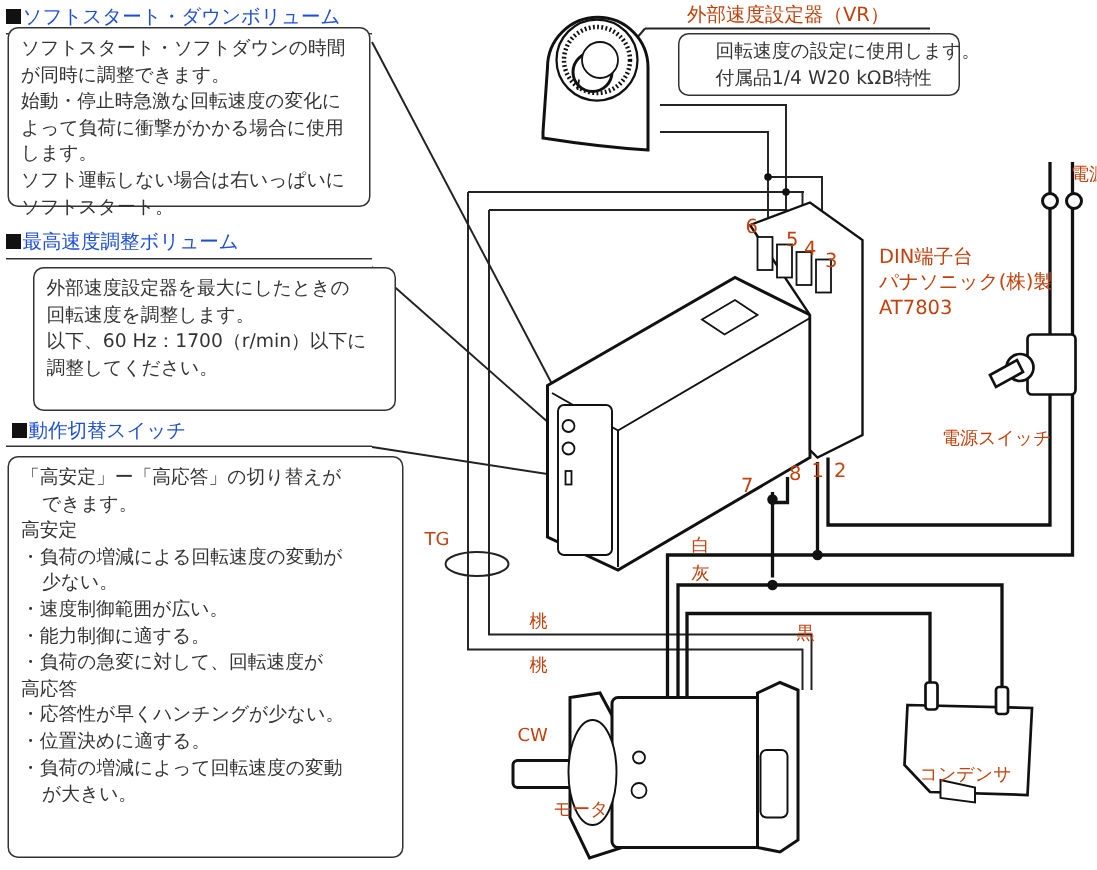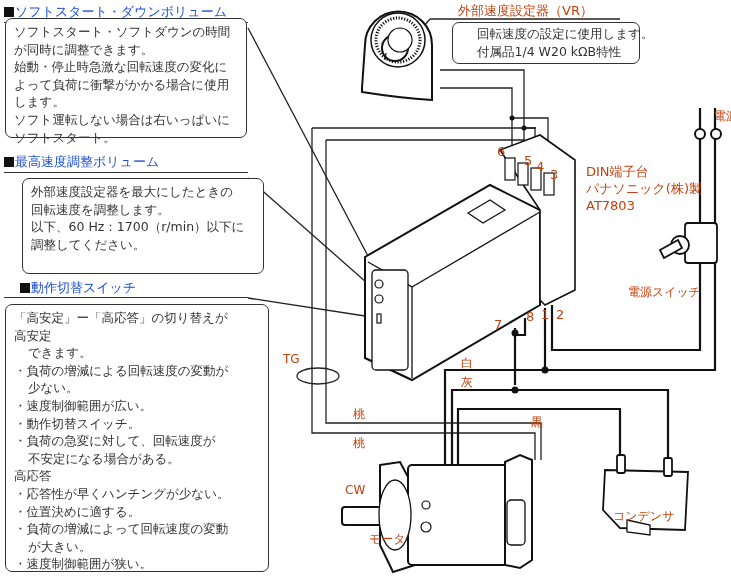--- a/index.html
+++ b/index.html
@@ -137,40 +137,38 @@
   <span class="sq"></span><span>最高速度調整ボリューム</span>
 </div>
 <div class="uline" style="left:4px;top:172px;width:244px;"></div>
 <div class="box" style="left:22px;top:178px;width:242px;height:96px;">
   <span class="ln">外部速度設定器を最大にしたときの</span>
   <span class="ln">回転速度を調整します。</span>
   <span class="ln">以下、60 Hz：1700（r/min）以下に</span>
   <span class="ln">調整してください。</span>
 </div>
 
-<div class="heading" style="left:20px;top:280px;">
+<div class="heading" style="left:8px;top:280px;">
   <span class="sq"></span><span>動作切替スイッチ</span>
 </div>
 <div class="uline" style="left:4px;top:297px;width:244px;"></div>
 <div class="box" style="left:5px;top:304px;width:264px;height:268px;">
   <span class="ln">「高安定」ー「高応答」の切り替えが</span>
+  <span class="ln ind">できます。</span>
   <span class="ln">高安定</span>
-  <span class="ln ind">できます。</span>
   <span class="ln"><span>・</span><span>負荷の増減による回転速度の変動が</span></span>
   <span class="ln ind">少ない。</span>
   <span class="ln"><span>・</span><span>速度制御範囲が広い。</span></span>
-  <span class="ln"><span>・</span><span>動作切替スイッチ。</span></span>
+  <span class="ln"><span>・</span><span>能力制御に適する。</span></span>
   <span class="ln"><span>・</span><span>負荷の急変に対して、回転速度が</span></span>
-  <span class="ln ind">不安定になる場合がある。</span>
   <span class="ln">高応答</span>
   <span class="ln"><span>・</span><span>応答性が早くハンチングが少ない。</span></span>
   <span class="ln"><span>・</span><span>位置決めに適する。</span></span>
   <span class="ln"><span>・</span><span>負荷の増減によって回転速度の変動</span></span>
   <span class="ln ind">が大きい。</span>
-  <span class="ln"><span>・</span><span>速度制御範囲が狭い。</span></span>
 </div>
 
 <div class="lbl big" style="left:458px;top:2px;">外部速度設定器（VR）</div>
 <div class="box" style="left:452px;top:22px;width:188px;height:42px;padding:2px 24px;">
   <span class="ln">回転速度の設定に使用します。</span>
   <span class="ln">付属品1/4 W20 kΩB特性</span>
 </div>
 
 <div class="lbl big" style="left:586px;top:163px;line-height:17px;">
   <div>DIN端子台</div>

